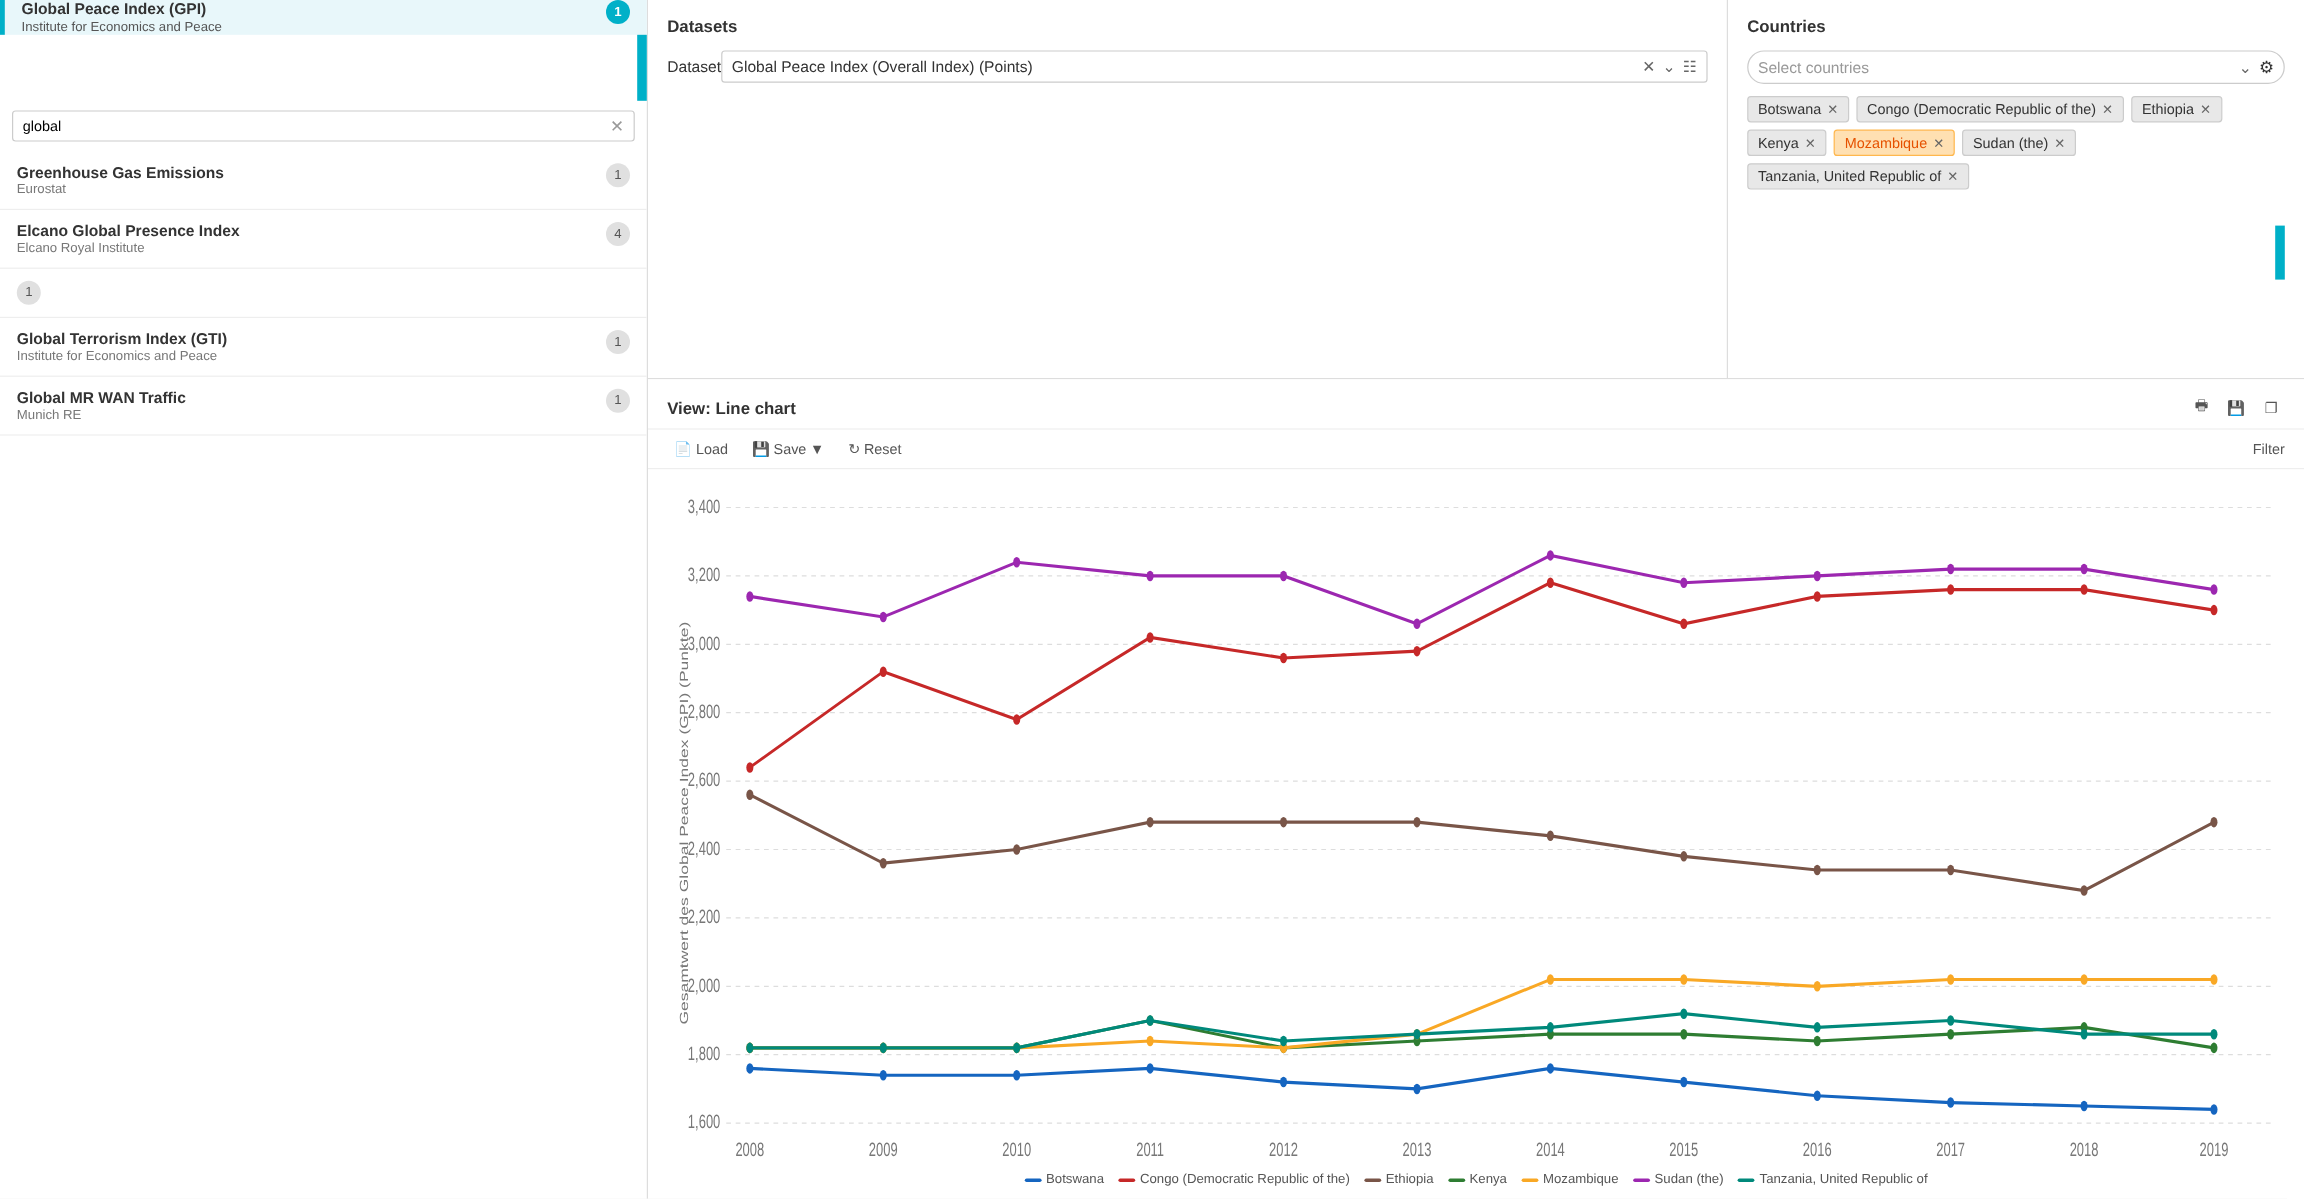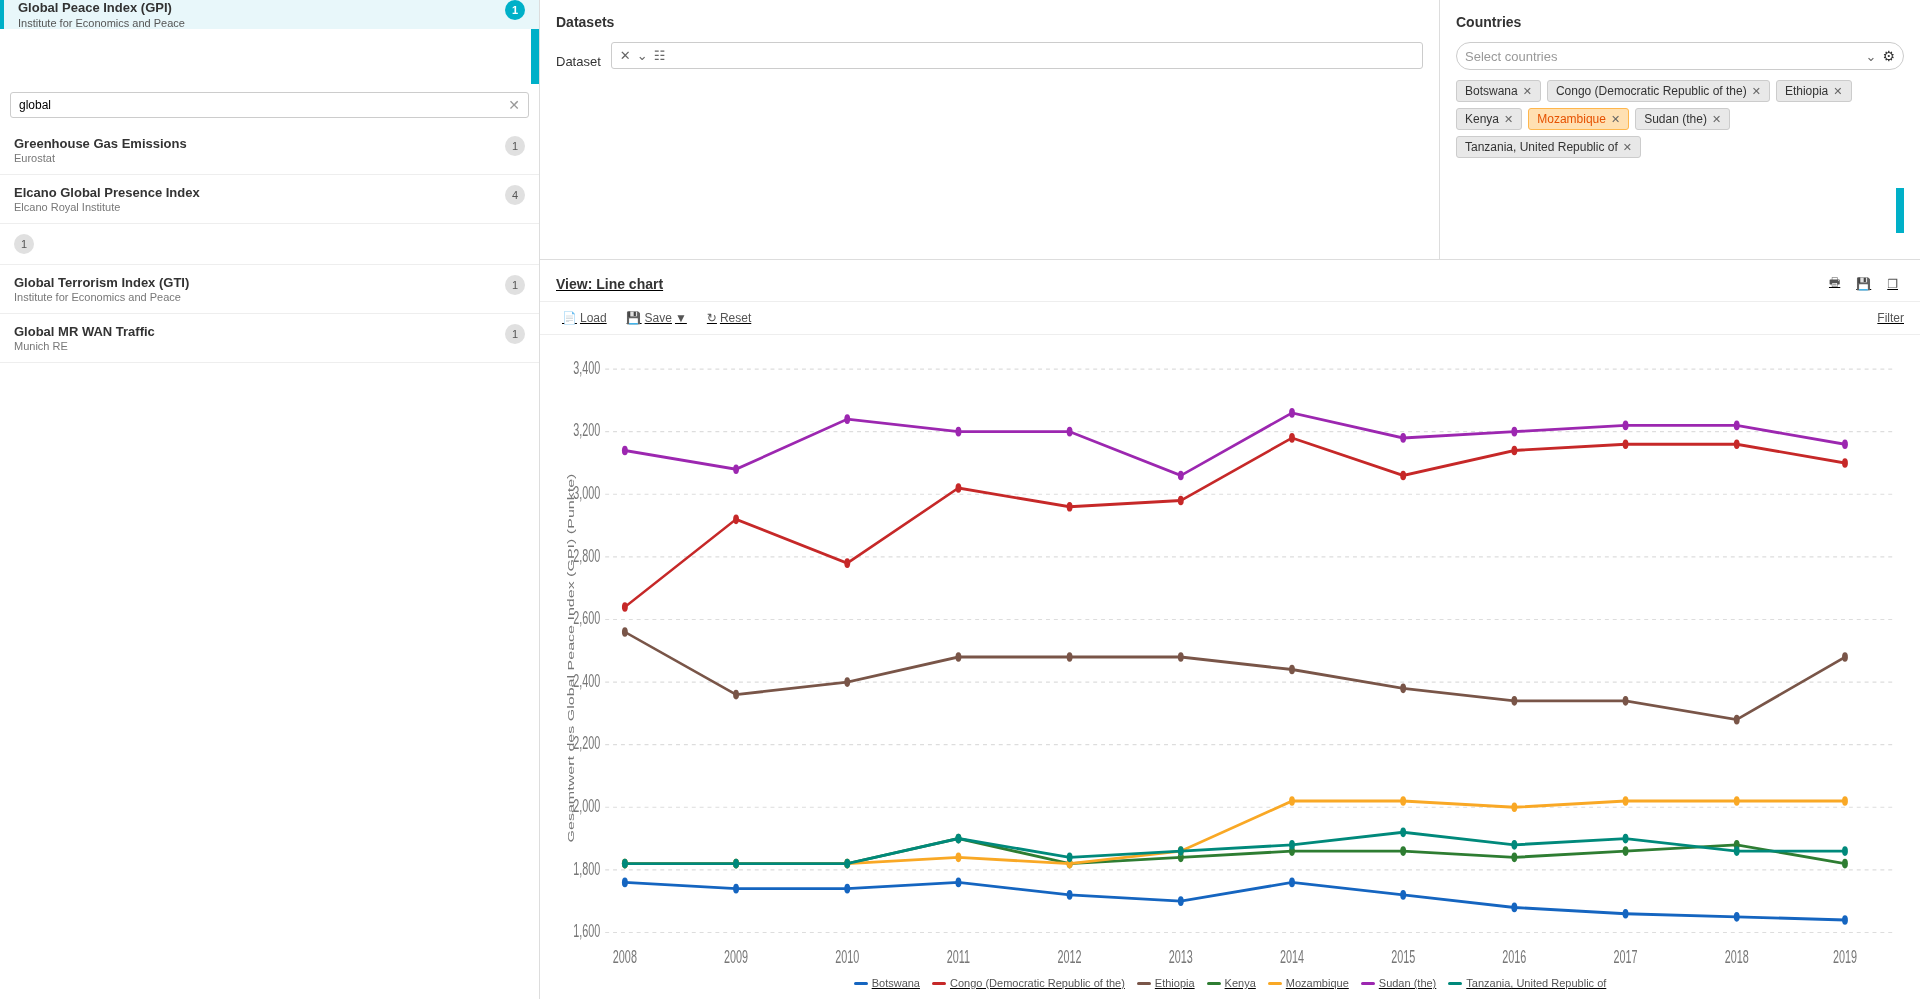--- a/index.html
+++ b/index.html
@@ -24,46 +24,46 @@
     .indicator-list { flex: 1; overflow-y: auto; }
     .indicator-item { padding: 10px 14px; border-bottom: 1px solid #eee; display: flex; justify-content: space-between; align-items: flex-start; cursor: pointer; }
     .indicator-item .item-title { font-weight: bold; font-size: 13px; color: #333; }
     .indicator-item .item-subtitle { font-size: 11px; color: #777; margin-top: 1px; }
     .indicator-item .item-badge { background: #e0e0e0; color: #555; border-radius: 50%; width: 20px; height: 20px; display: flex; align-items: center; justify-content: center; font-size: 11px; flex-shrink: 0; }
 
     
     .right-side { flex: 1; display: flex; flex-direction: column; }
 
     
-    .top-row { display: flex; height: 260px; border-bottom: 1px solid #ddd; }
+    .top-row { display: flex; height: 316px; border-bottom: 1px solid #ddd; }
 
     
     .datasets-panel { flex: 1; background: #fff; padding: 14px 16px; border-right: 1px solid #ddd; }
     .panel-title { font-size: 14px; font-weight: bold; color: #333; margin-bottom: 12px; }
-    .dataset-row { display: flex; align-items: flex-end; gap: 10px; }
+    .dataset-row { display: flex; align-items: center; }
     .dataset-label { font-size: 13px; color: #333; white-space: nowrap; }
     .dataset-select { flex: 1; display: flex; align-items: center; border: 1px solid #ccc; border-radius: 3px; padding: 5px 8px; background: #fff; cursor: pointer; }
     .dataset-select .ds-text { flex: 1; font-size: 13px; color: #333; }
     .dataset-select .ds-icons { display: flex; gap: 6px; color: #666; }
 
     
     .countries-panel { width: 480px; background: #fff; padding: 14px 16px; flex-shrink: 0; }
     .countries-select-box { display: flex; align-items: center; border: 1px solid #ccc; border-radius: 14px; padding: 5px 8px; margin-bottom: 10px; cursor: pointer; }
     .countries-select-box .placeholder { flex: 1; color: #999; font-size: 13px; }
     .countries-select-box .chevron { color: #666; }
     .countries-select-box .settings-icon { color: #333; font-size: 14px; margin-left: 6px; }
 
     .country-tags { display: flex; flex-wrap: wrap; gap: 6px; }
     .country-tag { display: flex; align-items: center; gap: 5px; border-radius: 3px; padding: 3px 8px; font-size: 12px; }
     .country-tag .tag-close { cursor: pointer; font-size: 11px; color: #666; }
     .tag-gray { background: #e8e8e8; color: #333; border: 1px solid #ccc; }
     .tag-orange { background: #ffe0b2; color: #e65100; border: 1px solid #ffb74d; }
 
     
-    .chart-area { flex: 1; background: #fff; padding: 0; display: flex; flex-direction: column; overflow: hidden; text-decoration: underline; }
+    .chart-area { flex: 1; background: #fff; padding: 0; display: flex; flex-direction: column; overflow: hidden; }
     .chart-header { display: flex; align-items: center; justify-content: space-between; padding: 10px 16px 4px; border-bottom: 1px solid #eee; }
     .chart-title { font-size: 14px; font-weight: bold; color: #333; }
     .chart-toolbar { display: flex; align-items: center; gap: 4px; }
     .chart-toolbar-btn { display: flex; align-items: center; gap: 3px; background: none; border: none; cursor: pointer; font-size: 12px; color: #555; padding: 3px 6px; }
 
     .chart-actions { display: flex; align-items: center; padding: 6px 16px; border-bottom: 1px solid #eee; justify-content: space-between; }
     .chart-left-actions { display: flex; gap: 8px; }
     .filter-btn { font-size: 12px; color: #555; cursor: pointer; background: none; border: none; }
 
     .chart-container { flex: 1; padding: 10px 16px 0; position: relative; overflow: hidden; }
@@ -137,20 +137,21 @@
 
 <div class="right-side">
 
   <div class="top-row">
 
     <div class="datasets-panel">
       <div class="panel-title">Datasets</div>
       <div class="dataset-row">
         <span class="dataset-label">Dataset</span>
         <div class="dataset-select">
+          <span class="ds-text">Global Peace Index (Overall Index) (Points)</span>
           <div class="ds-icons">
             <span>✕</span>
             <span>⌄</span>
             <span>☷</span>
           </div>
         </div>
       </div>
     </div>
 
     <div class="countries-panel">

